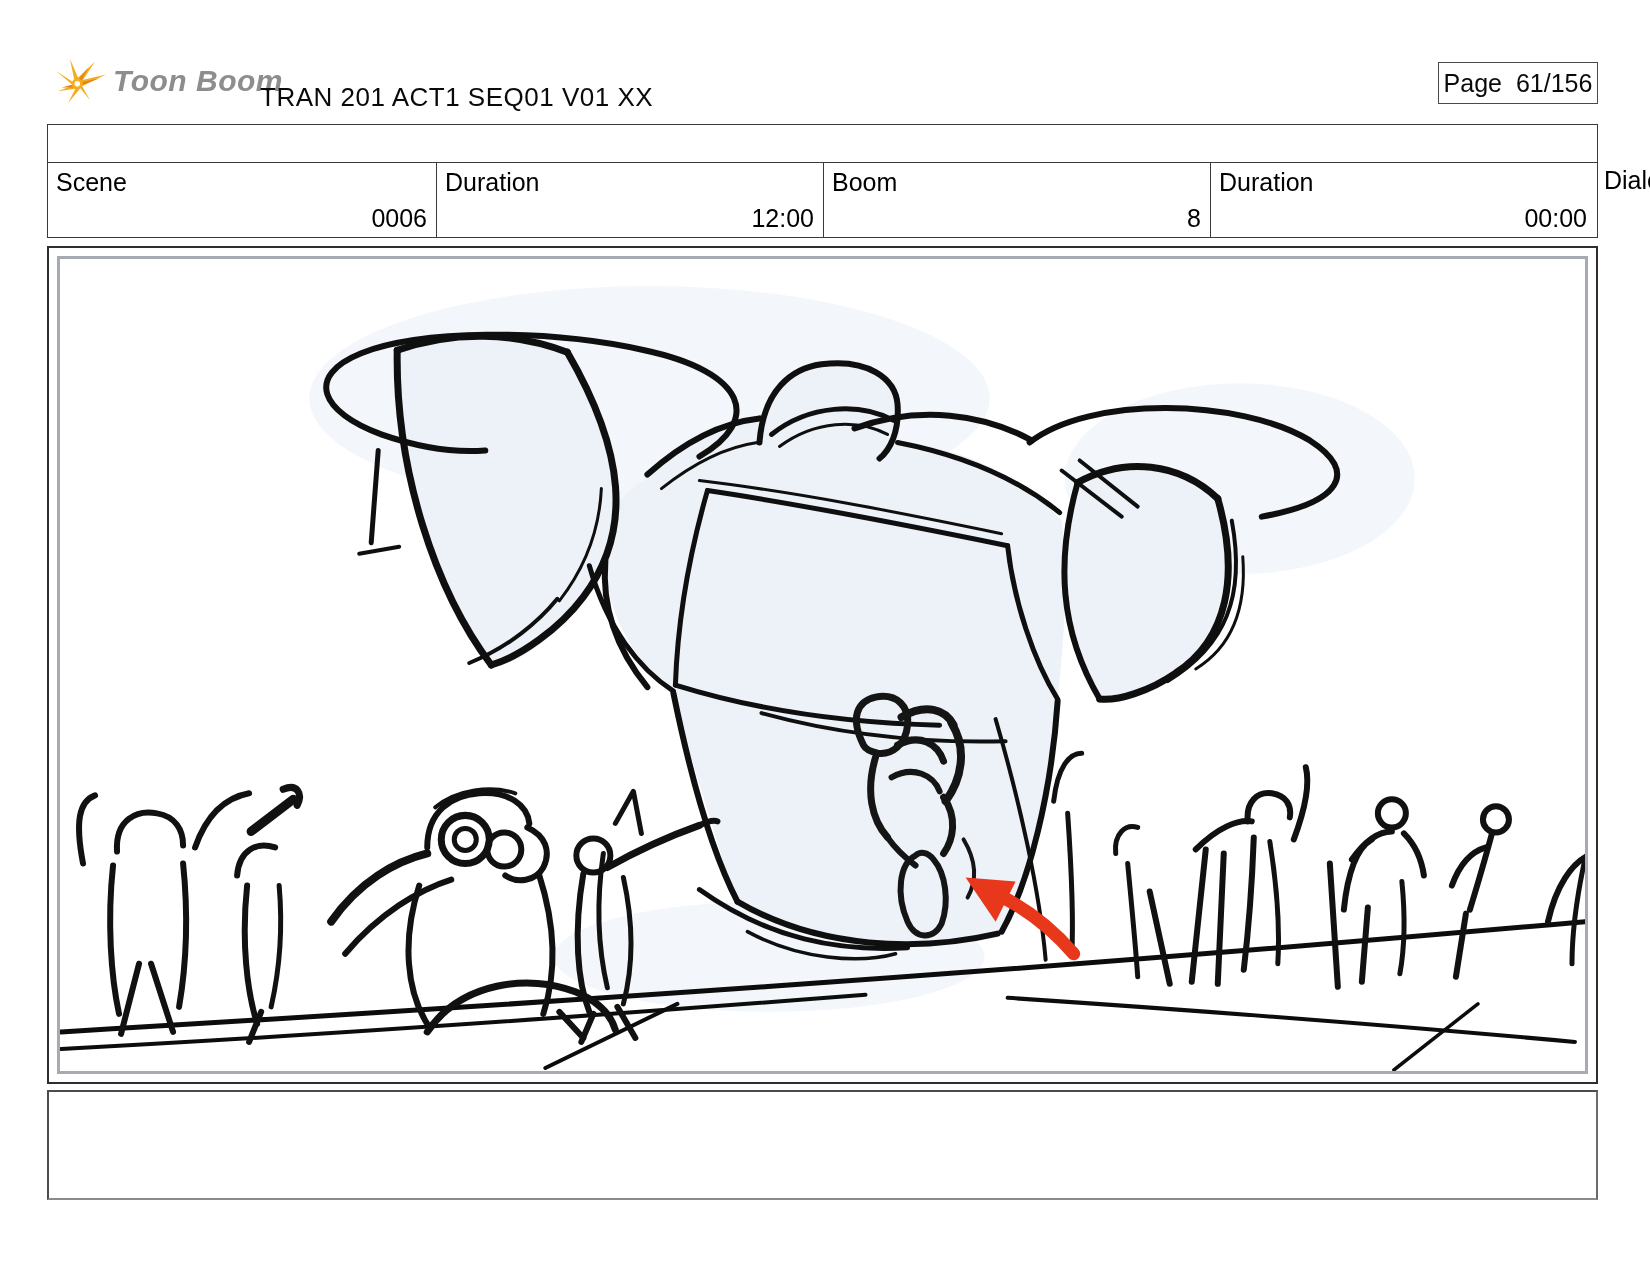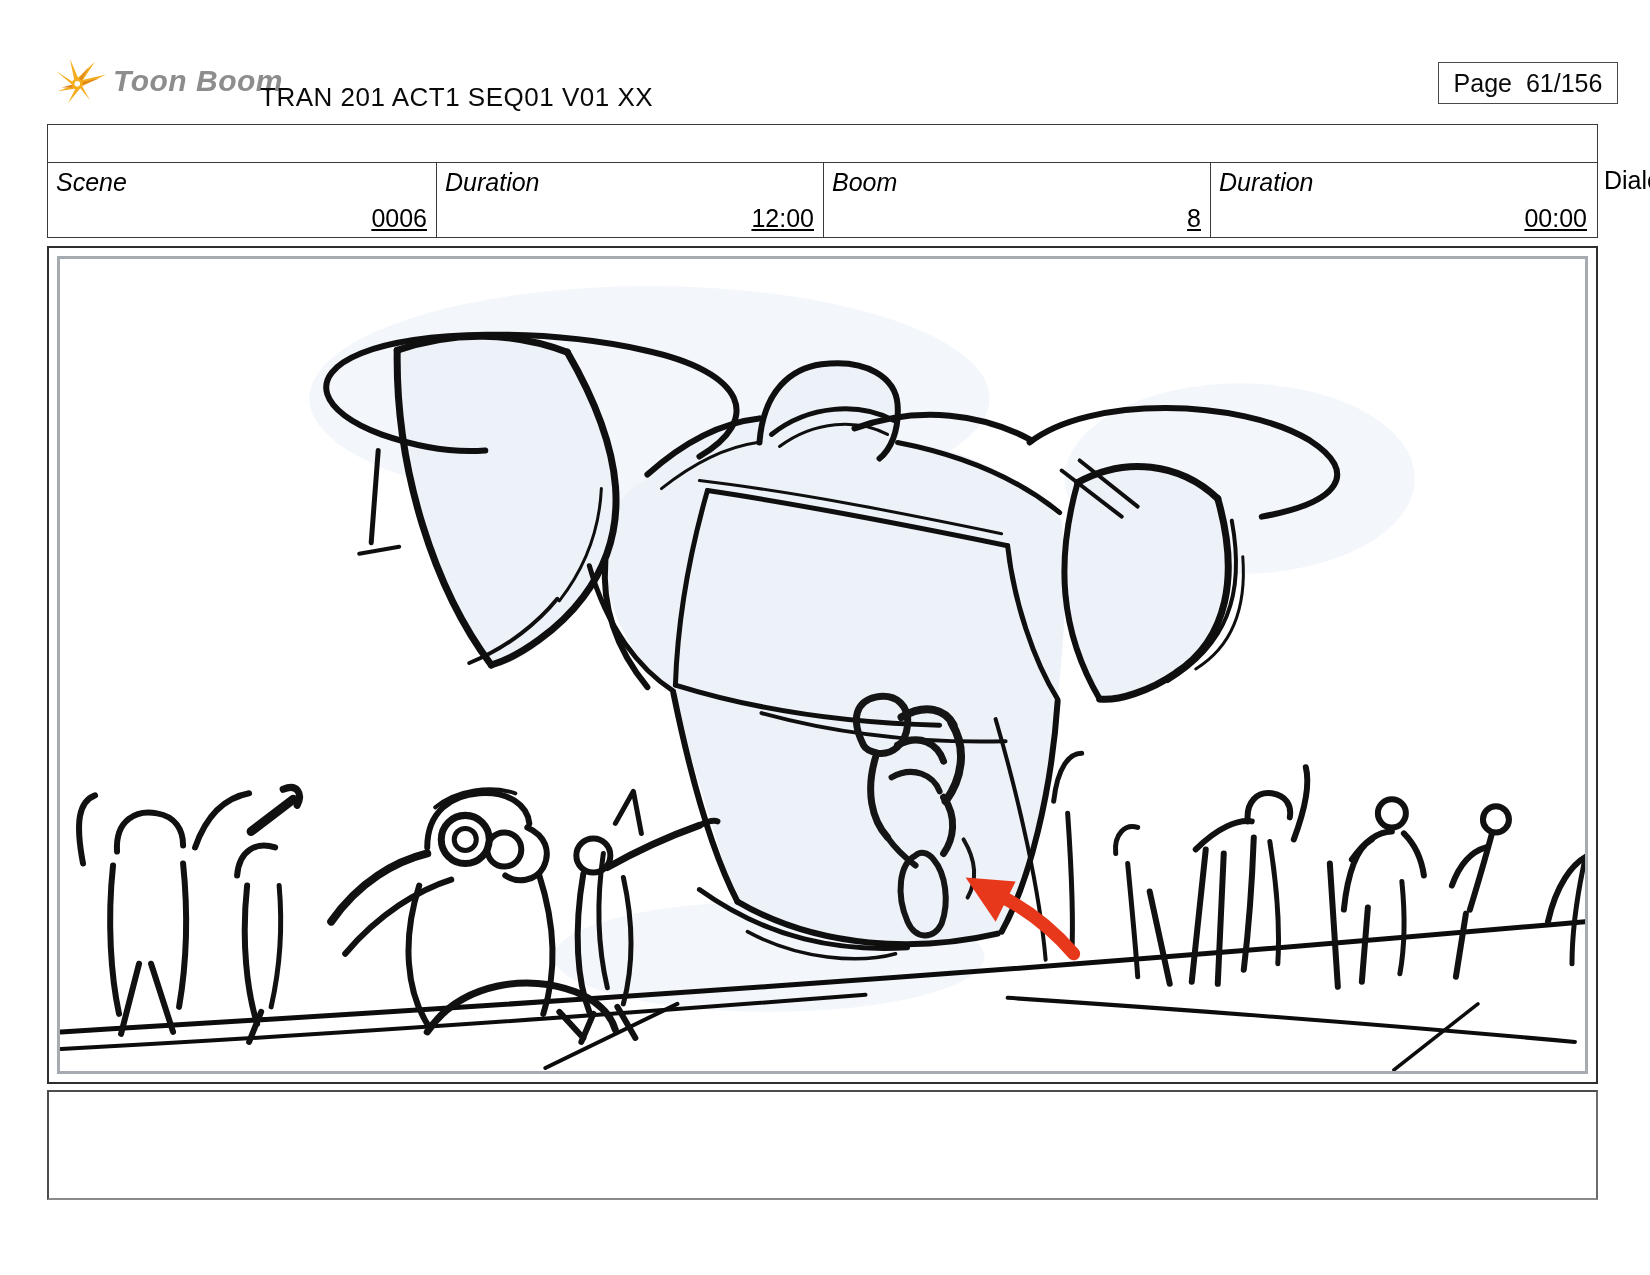--- a/index.html
+++ b/index.html
@@ -8,37 +8,37 @@
     overflow:hidden;font-family:"Liberation Sans",sans-serif;color:#000;
   }
   
   .logo{position:absolute;left:56px;top:57px;width:50px;height:50px;}
   .logo-text{
     position:absolute;left:113px;top:64px;font-size:30px;font-weight:bold;
     font-style:italic;color:#8d8d8d;letter-spacing:0.5px;
   }
   .doc-title{position:absolute;left:260px;top:82px;font-size:26px;color:#0a0a0a;letter-spacing:0.5px;}
   .page-box{
-    position:absolute;left:1438px;top:62px;width:180px;height:42px;box-sizing:border-box;
+    position:absolute;left:1438px;top:62px;width:160px;height:42px;box-sizing:border-box;
     border:1.5px solid #4a4a4a;display:flex;align-items:center;justify-content:center;gap:14px;
     font-size:25px;color:#0a0a0a;background:#fff;
   }
   
   .trow-empty{
     position:absolute;left:47px;top:124px;width:1551px;height:40px;box-sizing:border-box;
     border:1.5px solid #3a3a3a;background:#fff;
   }
   .trow-cells{
     position:absolute;left:47px;top:162px;width:1551px;height:76px;box-sizing:border-box;
     border:1.5px solid #3a3a3a;background:#fff;display:flex;
   }
   .tcell{position:relative;box-sizing:border-box;border-right:1.5px solid #3a3a3a;height:100%;}
   .tcell:last-child{border-right:none;}
-  .tcell .lbl{position:absolute;left:8px;top:5px;font-size:25px;font-style:italic;}
-  .tcell .val{position:absolute;right:9px;bottom:4px;font-size:25px;text-decoration:underline;}
+  .tcell .lbl{position:absolute;left:8px;top:5px;font-size:25px;}
+  .tcell .val{position:absolute;right:9px;bottom:4px;font-size:25px;}
   .clipped-col{position:absolute;left:1604px;top:166px;font-size:25px;white-space:nowrap;}
   
   .panel-outer{
     position:absolute;left:47px;top:246px;width:1551px;height:838px;box-sizing:border-box;
     border:2px solid #2e2e2e;background:#fff;
   }
   .panel-inner{
     position:absolute;left:8px;top:8px;right:8px;bottom:8px;
     border:3px solid #a6abb2;background:#ffffff;overflow:hidden;
   }

